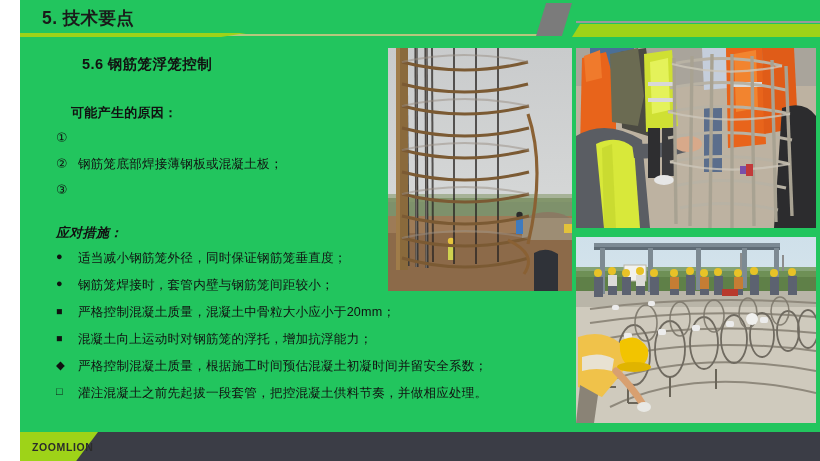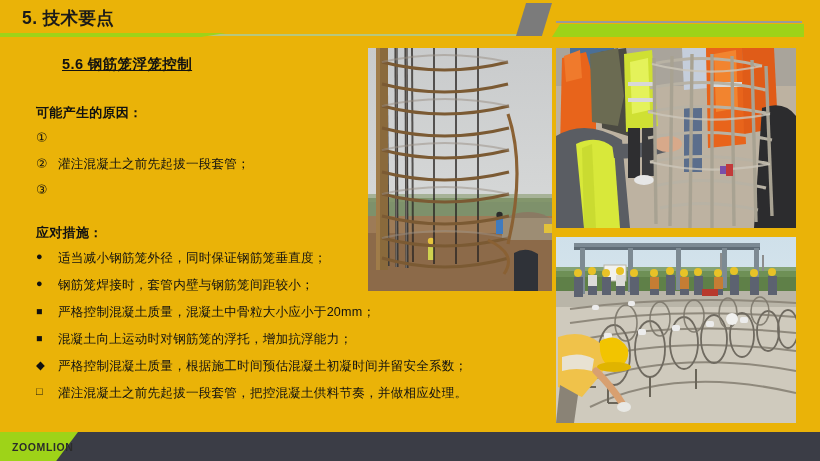--- a/index.html
+++ b/index.html
@@ -3,21 +3,21 @@
 <meta charset="utf-8">
 <style>
   html,body{margin:0;padding:0;}
   body{
     width:820px;height:461px;
     background:#ffffff;
     font-family:"Liberation Sans","DejaVu Sans",sans-serif;
     overflow:hidden;
     position:relative;
   }
-  .slide{position:absolute;inset:0;background:#eab308;}
+  .slide{position:absolute;inset:0;background:#22c55e;margin-left:20px;}
 
   
   .hdr-title{
     position:absolute;left:22px;top:6px;
     font-size:17.5px;font-weight:bold;color:#1a1a1a;
     letter-spacing:.4px;
   }
   .hdr-rule{
     position:absolute;left:20px;top:34px;width:512px;height:2px;
     background:#b6c77e;
@@ -40,30 +40,29 @@
     position:absolute;left:0px;top:33px;width:226px;height:4px;
     background:#9ed318;
     clip-path:polygon(0 0,100% 0,89% 100%,0 100%);
   }
 
   
   .subtitle{
     position:absolute;left:62px;top:55px;
     font-size:14.5px;font-weight:bold;color:#111;
     letter-spacing:.4px;
-    text-decoration:underline;
   }
 
   
   .sec-head{
     position:absolute;font-size:13px;font-weight:bold;color:#111;
     letter-spacing:.3px;
   }
-  .cause-head{left:36px;top:104px;}
-  .meas-head{left:36px;top:224px;}
+  .cause-head{left:51px;top:104px;}
+  .meas-head{left:36px;top:224px;font-style:italic;}
 
   .line{
     position:absolute;display:flex;align-items:flex-start;
     font-size:12.6px;color:#111;letter-spacing:.2px;white-space:nowrap;
   }
   .marker{
     display:inline-block;width:22px;flex:0 0 22px;
     text-align:left;font-size:12.6px;color:#111;
   }
   .marker.sq{font-size:10.5px;line-height:1.35;}
@@ -110,21 +109,21 @@
 
   <div class="subtitle">5.6 钢筋笼浮笼控制</div>
 
   <div class="sec-head cause-head">可能产生的原因：</div>
 
   <div class="line" style="left:36px;top:130px;">
     <span class="marker">①</span>
   </div>
   <div class="line" style="left:36px;top:156px;">
     <span class="marker">②</span>
-    <span class="txt">灌注混凝土之前先起拔一段套管；</span>
+    <span class="txt">钢筋笼底部焊接薄钢板或混凝土板；</span>
   </div>
   <div class="line" style="left:36px;top:182px;">
     <span class="marker">③</span>
   </div>
 
   <div class="sec-head meas-head">应对措施：</div>
 
   <div class="line" style="left:36px;top:250px;">
     <span class="marker dot">●</span>
     <span class="txt">适当减小钢筋笼外径，同时保证钢筋笼垂直度；</span>

